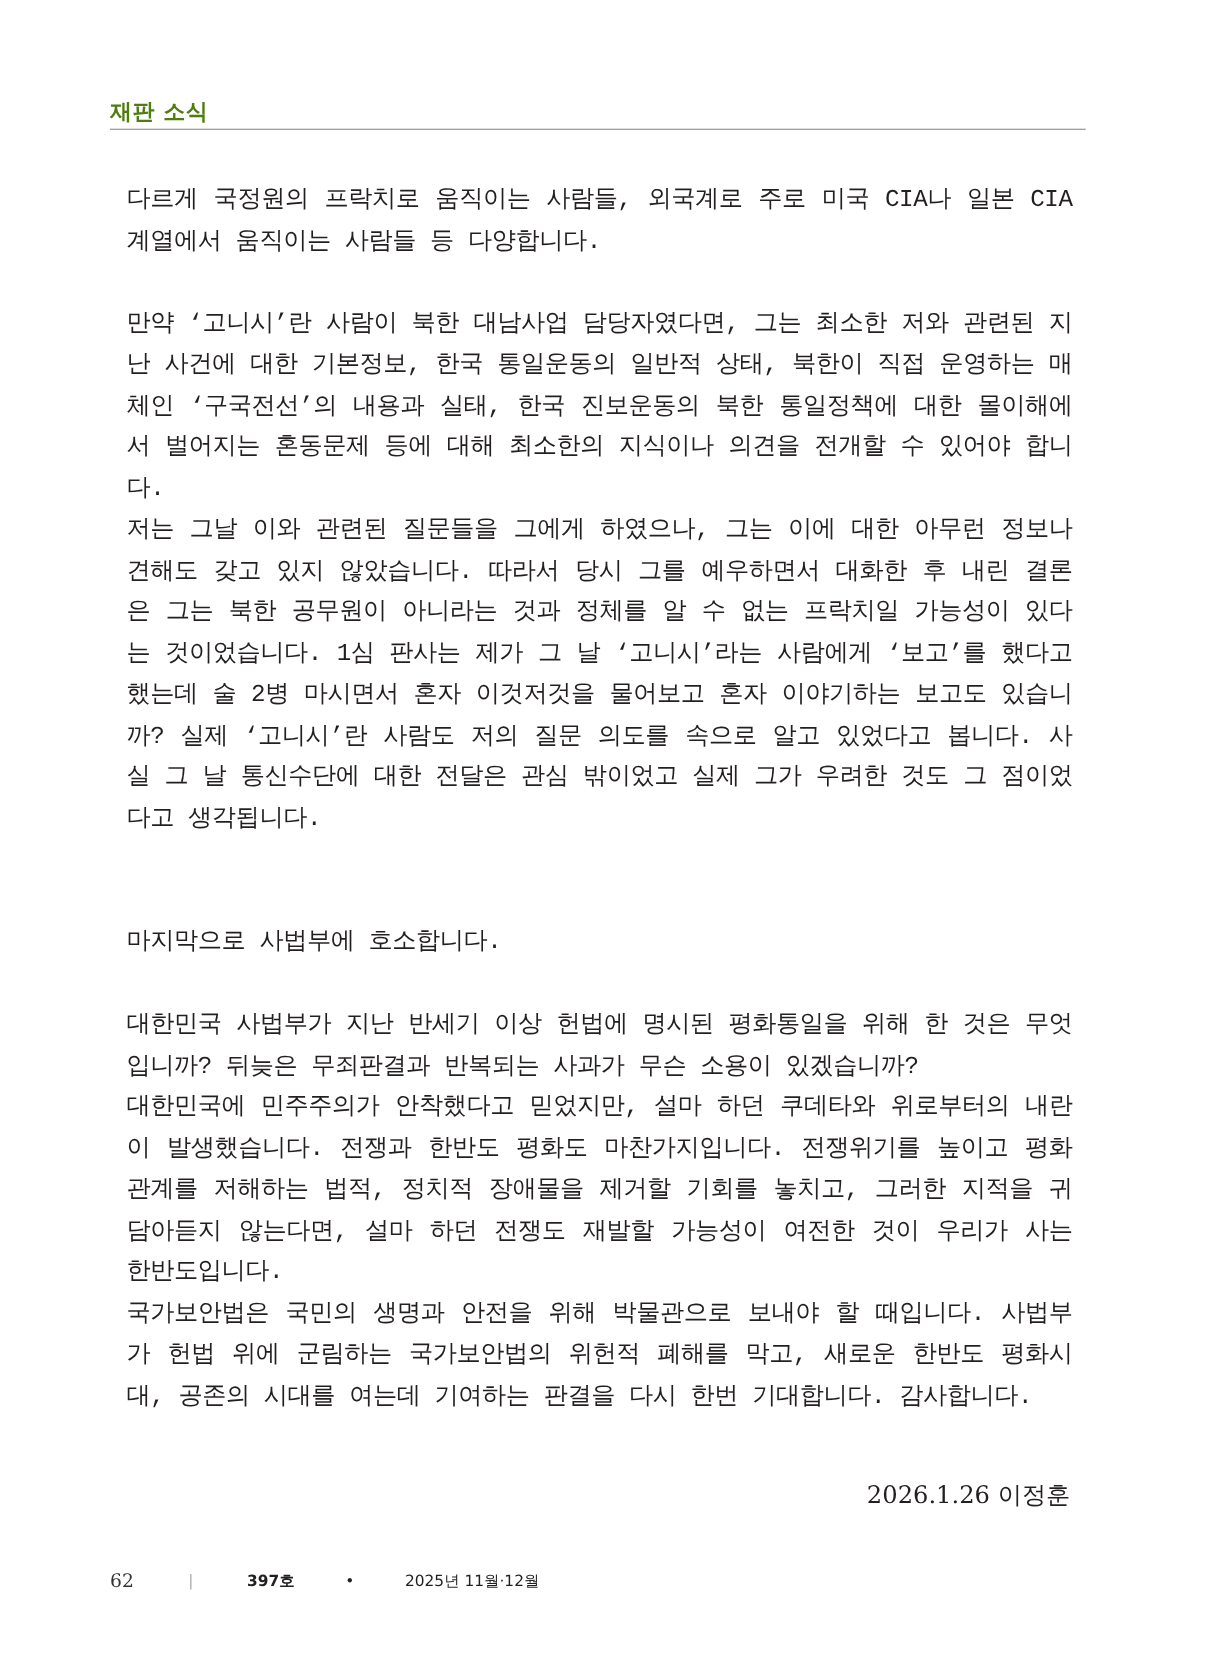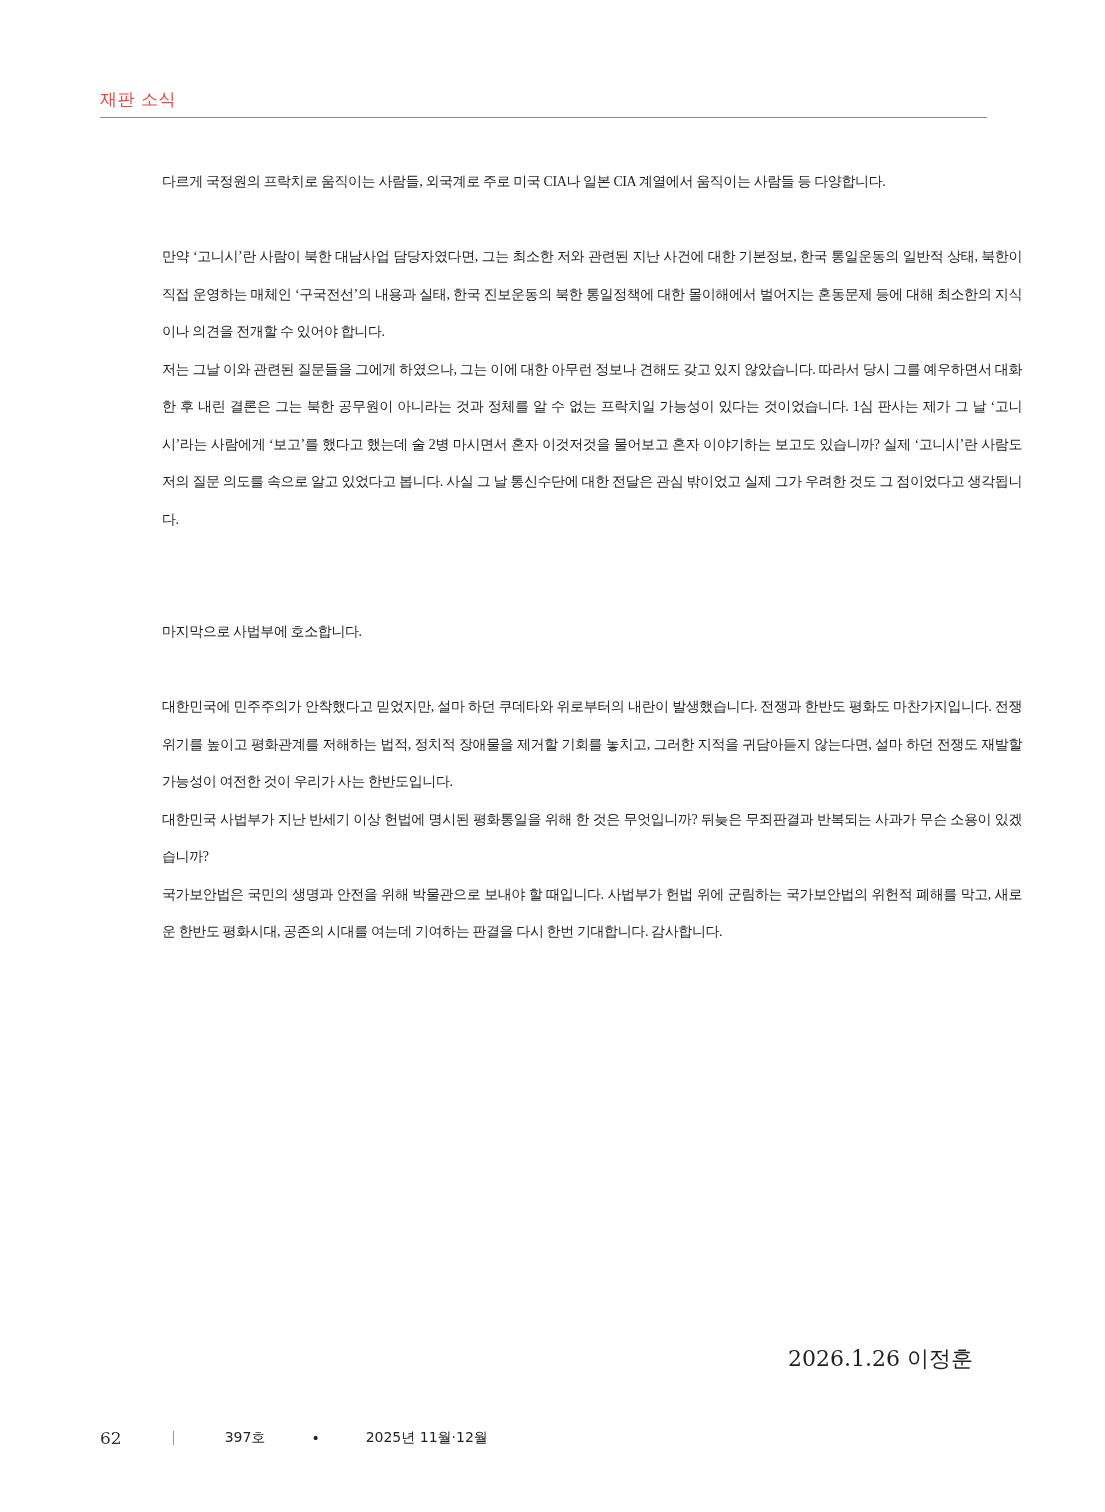--- a/index.html
+++ b/index.html
@@ -1,61 +1,61 @@
 <!DOCTYPE html>
 <html><head>
 <meta charset="utf-8">
 <style>
   html, body { margin: 0; padding: 0; background: #ffffff; }
   body { width: 1105px; height: 1512px; position: relative; overflow: hidden; color: #231f20; }
   .section-label {
     position: absolute; left: 100px; top: 88px;
-    font-family: "DejaVu Sans", sans-serif; font-weight: normal; font-size: 17px; color: #ef4444;
+    font-family: "DejaVu Sans", sans-serif; font-weight: bold; font-size: 20px; color: #4d7c0f;
     letter-spacing: 0.5px;
   }
   .header-rule {
     position: absolute; left: 100px; top: 117px; width: 887px; height: 1px; background: #8c8c8c;
   }
   .body-text {
     position: absolute; left: 115px; top: 163px; width: 860px;
-    font-family: Liberation Serif, serif; font-size: 14px; line-height: 37.5px; color: #231f20;
-    text-align: justify; letter-spacing: -0.4px; margin-left: 47px;
+    font-family: Liberation Mono, monospace; font-size: 22px; line-height: 37.5px; color: #231f20;
+    text-align: justify; letter-spacing: -0.4px;
   }
   .para { margin: 0; }
   .gap { height: 37.5px; }
   .signature {
     position: absolute; right: 132px; top: 1344px;
     font-family: "DejaVu Serif", serif; font-size: 22px; color: #231f20;
   }
   .footer {
     position: absolute; left: 100px; top: 1428px; display: flex; align-items: center;
     font-family: "DejaVu Sans", sans-serif; font-size: 14px; color: #231f20; gap: 41px;
   }
   .page-num { font-family: "DejaVu Serif", serif; font-size: 17px; color: #333; }
   .sep { display: inline-block; width: 1px; height: 14px; background: #999; margin: 0 10px; }
-  .issue { font-weight: normal; text-align: right; }
+  .issue { font-weight: bold; text-align: right; }
   .bullet { margin: 0 5px; }
 </style>
 </head>
 <body>
 
 <div class="section-label">재판 소식</div>
 <div class="header-rule"></div>
 
 <div class="body-text">
   <p class="para">다르게 국정원의 프락치로 움직이는 사람들, 외국계로 주로 미국 CIA나 일본 CIA 계열에서 움직이는 사람들 등 다양합니다.</p>
   <div class="gap"></div>
   <p class="para">만약 ‘고니시’란 사람이 북한 대남사업 담당자였다면, 그는 최소한 저와 관련된 지난 사건에 대한 기본정보, 한국 통일운동의 일반적 상태, 북한이 직접 운영하는 매체인 ‘구국전선’의 내용과 실태, 한국 진보운동의 북한 통일정책에 대한 몰이해에서 벌어지는 혼동문제 등에 대해 최소한의 지식이나 의견을 전개할 수 있어야 합니다.</p>
   <p class="para">저는 그날 이와 관련된 질문들을 그에게 하였으나, 그는 이에 대한 아무런 정보나 견해도 갖고 있지 않았습니다. 따라서 당시 그를 예우하면서 대화한 후 내린 결론은 그는 북한 공무원이 아니라는 것과 정체를 알 수 없는 프락치일 가능성이 있다는 것이었습니다. 1심 판사는 제가 그 날 ‘고니시’라는 사람에게 ‘보고’를 했다고 했는데 술 2병 마시면서 혼자 이것저것을 물어보고 혼자 이야기하는 보고도 있습니까? 실제 ‘고니시’란 사람도 저의 질문 의도를 속으로 알고 있었다고 봅니다. 사실 그 날 통신수단에 대한 전달은 관심 밖이었고 실제 그가 우려한 것도 그 점이었다고 생각됩니다.</p>
   <div class="gap"></div>
   <div class="gap"></div>
   <p class="para">마지막으로 사법부에 호소합니다.</p>
   <div class="gap"></div>
+  <p class="para">대한민국 사법부가 지난 반세기 이상 헌법에 명시된 평화통일을 위해 한 것은 무엇입니까? 뒤늦은 무죄판결과 반복되는 사과가 무슨 소용이 있겠습니까?</p>
   <p class="para">대한민국에 민주주의가 안착했다고 믿었지만, 설마 하던 쿠데타와 위로부터의 내란이 발생했습니다. 전쟁과 한반도 평화도 마찬가지입니다. 전쟁위기를 높이고 평화관계를 저해하는 법적, 정치적 장애물을 제거할 기회를 놓치고, 그러한 지적을 귀담아듣지 않는다면, 설마 하던 전쟁도 재발할 가능성이 여전한 것이 우리가 사는 한반도입니다.</p>
-  <p class="para">대한민국 사법부가 지난 반세기 이상 헌법에 명시된 평화통일을 위해 한 것은 무엇입니까? 뒤늦은 무죄판결과 반복되는 사과가 무슨 소용이 있겠습니까?</p>
   <p class="para">국가보안법은 국민의 생명과 안전을 위해 박물관으로 보내야 할 때입니다. 사법부가 헌법 위에 군림하는 국가보안법의 위헌적 폐해를 막고, 새로운 한반도 평화시대, 공존의 시대를 여는데 기여하는 판결을 다시 한번 기대합니다. 감사합니다.</p>
 </div>
 
 <div class="signature">2026.1.26 이정훈</div>
 
 <div class="footer">
   <span class="page-num">62</span>
   <span class="sep"></span>
   <span class="issue">397호</span>
   <span class="bullet">•</span>

